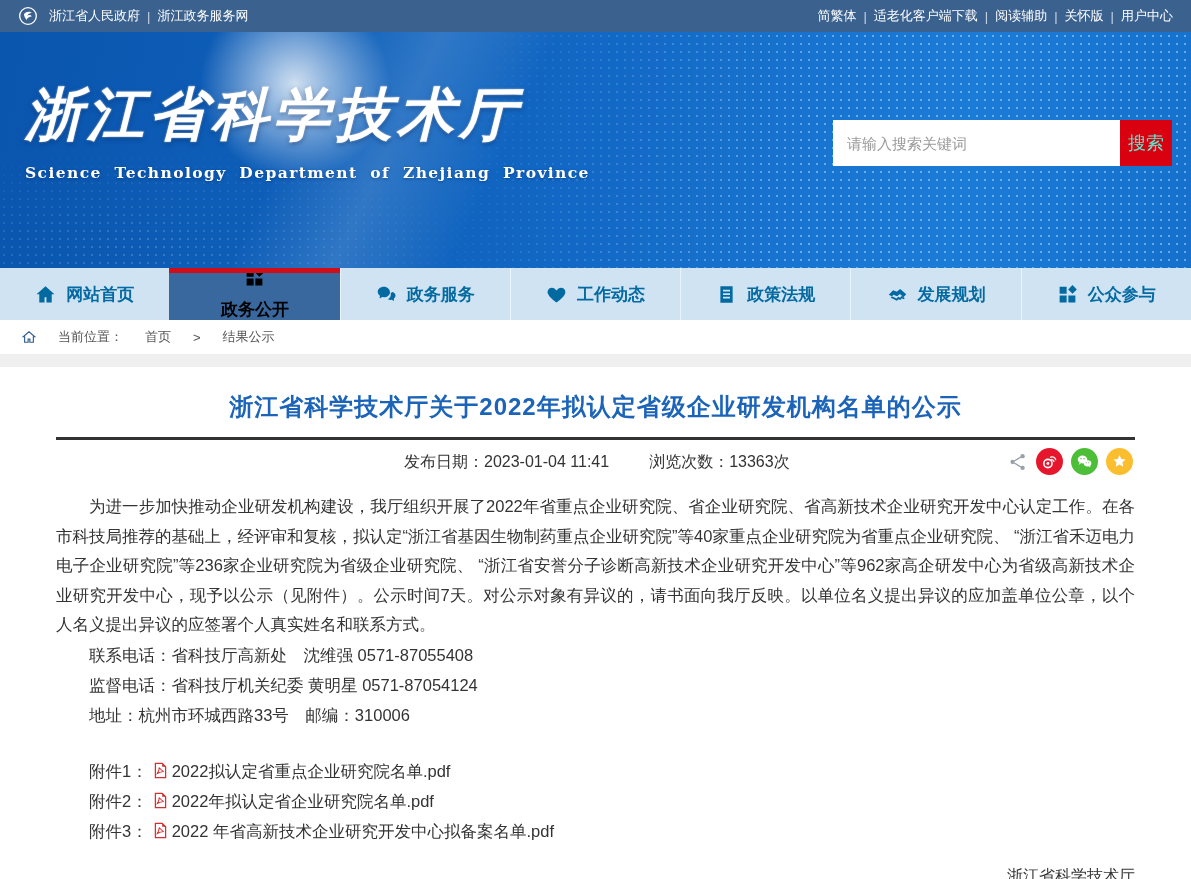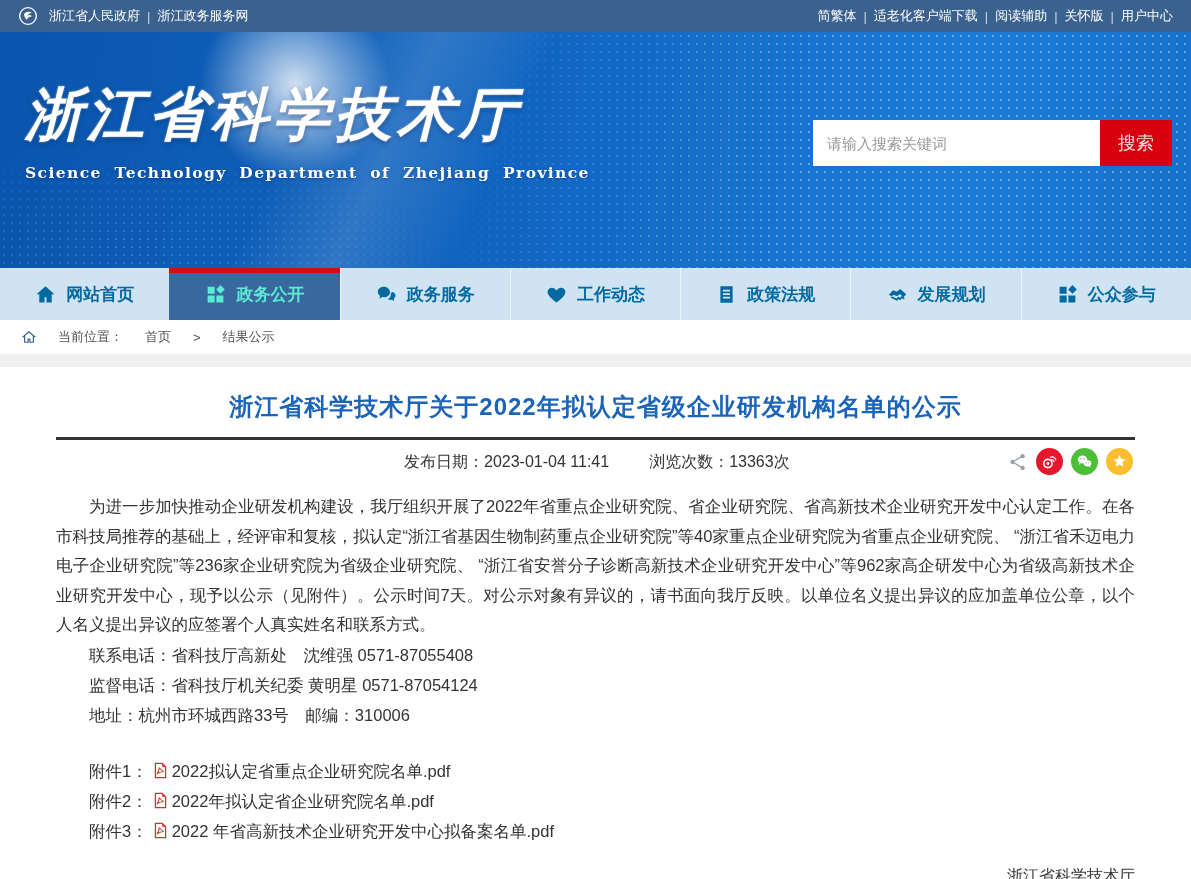--- a/index.html
+++ b/index.html
@@ -34,31 +34,31 @@
   .site-logo .cn { font-family:"DejaVu Serif","Liberation Serif",serif; font-style:italic;
     font-weight:bold; font-size:57px; letter-spacing:5px; line-height:1.2;
     text-shadow:0 2px 5px rgba(0,40,100,.5), 0 0 2px rgba(255,255,255,.9); }
   .site-logo .en { font-family:"DejaVu Serif","Liberation Serif",serif; font-weight:bold;
     font-size:15.5px; letter-spacing:1.4px; word-spacing:6px; margin-top:15px;
     text-shadow:0 1px 3px rgba(0,40,100,.5); }
   .search { position:absolute; top:88px; right:19px; display:flex; height:46px; }
   .search input { width:287px; border:none; outline:none; padding:0 14px; font-size:15px;
     color:#333; font-family:inherit; }
   .search input::placeholder { color:#9a9a9a; }
-  .search button { width:72px; border:none; background:#d9000f; color:#e5e5e5; font-size:18px;
+  .search button { width:52px; border:none; background:#d9000f; color:#5eead4; font-size:18px;
     cursor:pointer; font-family:inherit; }
 
   
   .nav { height:52px; background:#cfe3f3; display:flex; }
   .nav-item { flex:1; display:flex; align-items:center; justify-content:center; gap:10px;
     font-size:17px; font-weight:bold; color:#0369a1; position:relative; cursor:pointer;
     border-left:1px solid #e9f4fb; }
   .nav-item:first-child { border-left:none; }
   .nav-item svg { width:21px; height:21px; fill:currentColor; flex:0 0 auto; }
-  .nav-item.active { background:#39689f; color:#5eead4; border-left-color:#39689f; }
+  .nav-item.active { background:#39689f; color:#000000; border-left-color:#39689f;flex-direction:column; }
   .nav-item.active::before { content:""; position:absolute; top:0; left:-1px; right:0;
     height:5px; background:#d30d17; }
 
   
   .crumbbar { height:34px; background:#fff; display:flex; align-items:center; gap:22px;
     padding:0 22px; font-size:13px; color:#555; }
   .crumbbar svg { width:14px; height:14px; fill:#33608e; }
   .crumbbar a { color:#555; text-decoration:none; cursor:pointer; }
   .gray-strip { height:13px; background:#efefef; }
 

